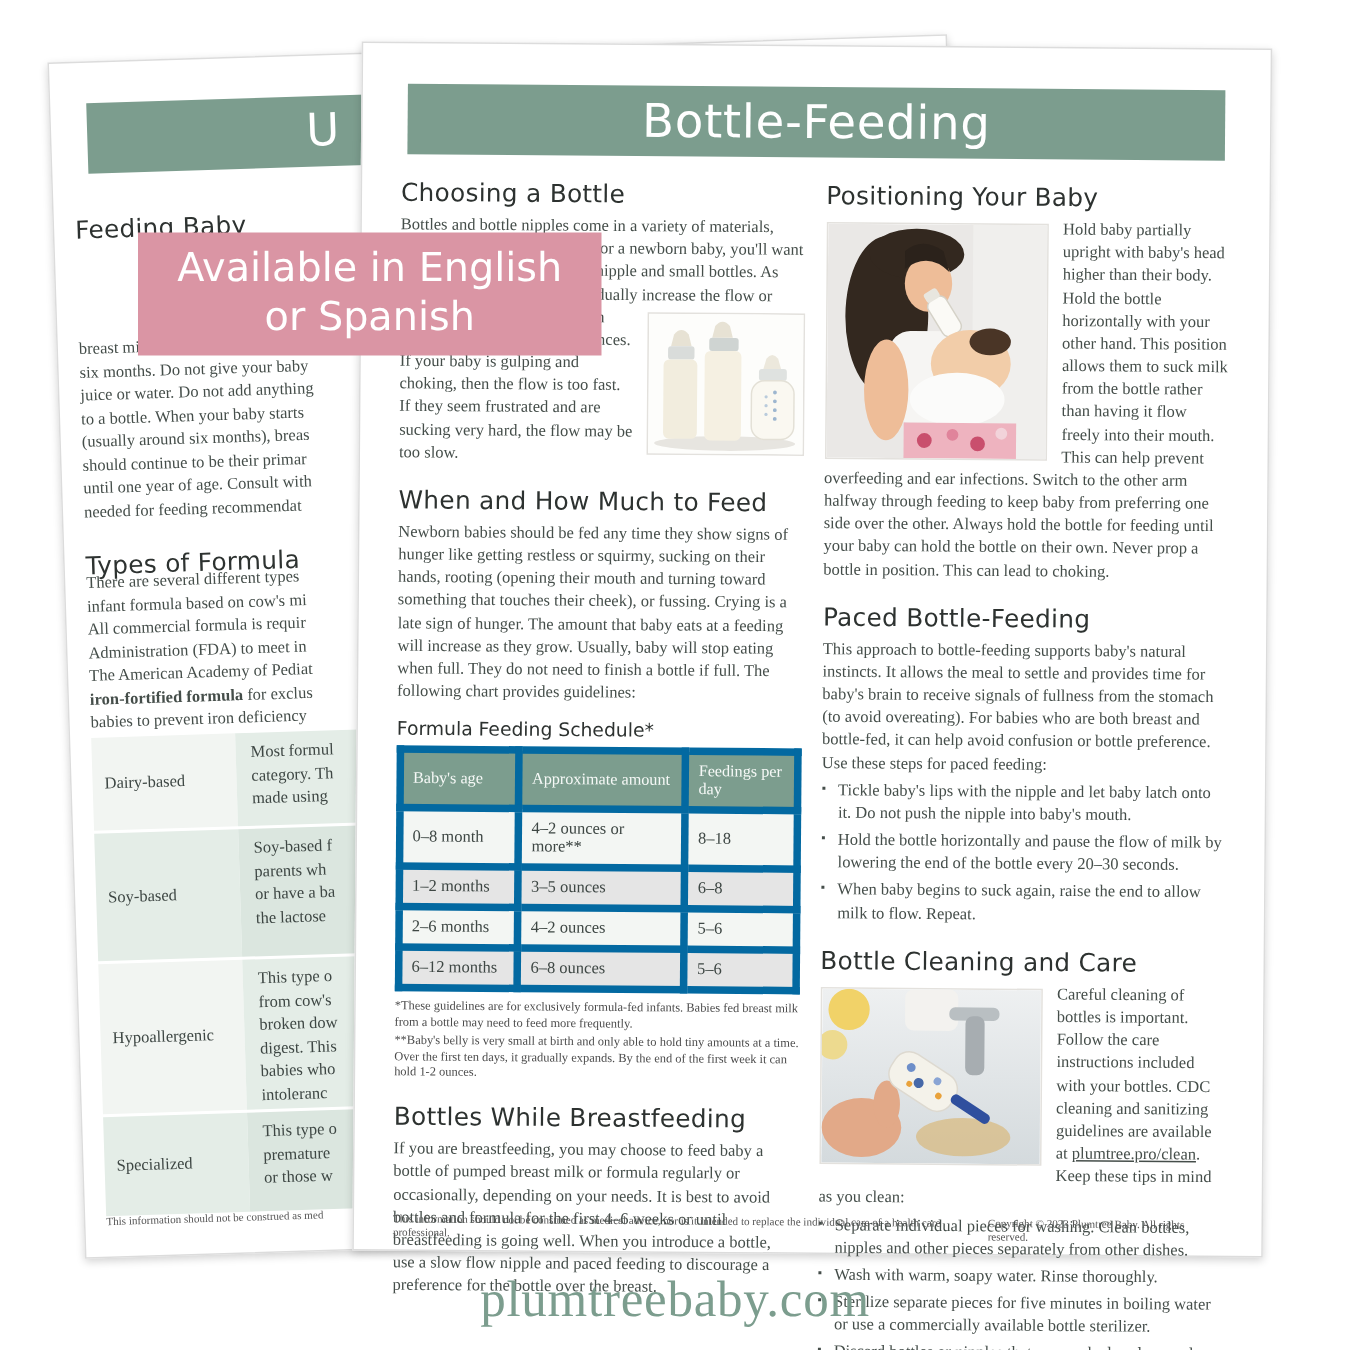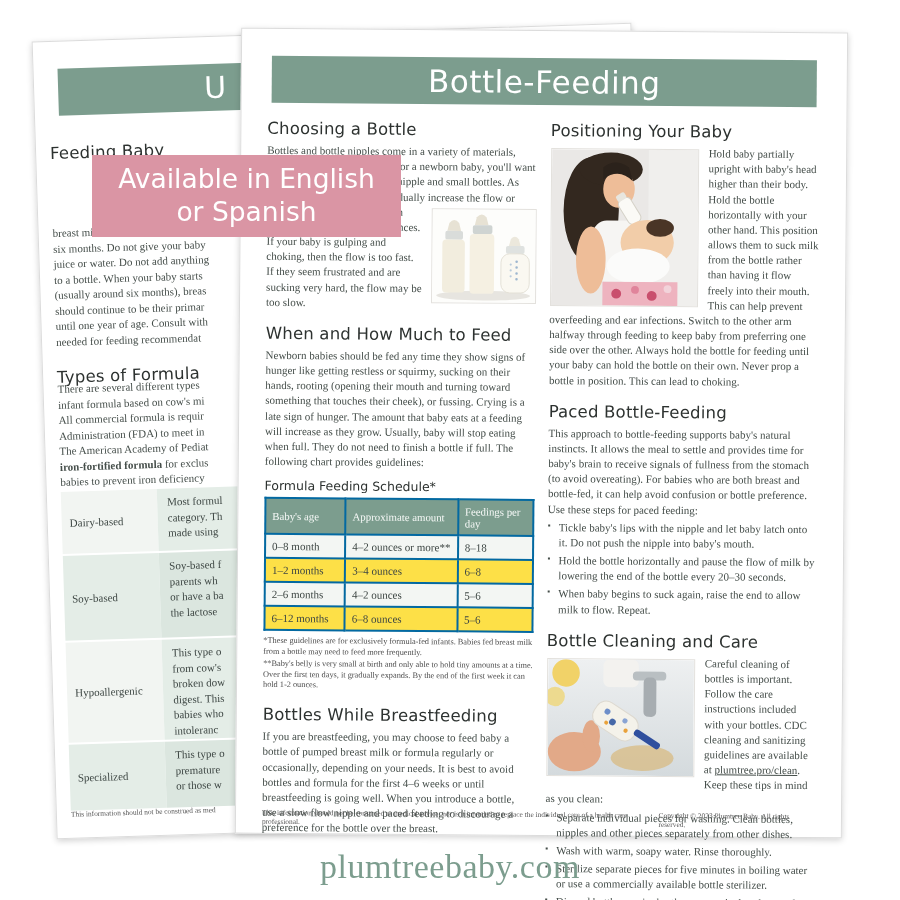--- a/index.html
+++ b/index.html
@@ -51,26 +51,26 @@
   .col h2:first-child { margin-top:16px; }
 
   
   .ph { border:1px solid #e3e1dd; }
   .float-right { float:right; margin:3px 0 4px 8px; }
   .float-left  { float:left;  margin:3px 10px 4px 0; }
   .clearfix::after { content:""; display:block; clear:both; }
 
   
   table.sched { width:100%; border-collapse:collapse; margin-top:2px; }
-  table.sched th, table.sched td { border:2px solid #0369a1; padding:5px 6px; text-align:left; }
+  table.sched th, table.sched td { border:5px solid #0369a1; padding:5px 6px; text-align:left; }
   table.sched th {
     background:#7c9d8e; color:#f6f9f7; font-weight:400; font-size:10.8px;
   }
   table.sched td { font-size:11px; color:#3e4744; }
-  table.sched tr.alt td { background:#fde047; }
+  table.sched tr.alt td { background:#e5e5e5; }
   table.sched tr.norm td { background:#f3f6f3; }
   .fn { font-size:8.3px; line-height:1.3; color:#4c4c4c; margin-top:5px; }
   .fn + .fn { margin-top:1px; }
 
   ul.tips { list-style:none; margin:3px 0 4px 0; }
   ul.tips li { padding-left:11px; position:relative; margin-bottom:3px; }
   ul.tips li::before { content:"▪"; position:absolute; left:0; top:0; font-size:8px; color:#454e4a; }
 
   .doclink { text-decoration:underline; }
 
@@ -228,21 +228,21 @@
             </tr>
           </thead>
           <tbody>
             <tr class="norm">
               <td>0–8 month</td>
               <td>4–2 ounces or more**</td>
               <td>8–18</td>
             </tr>
             <tr class="alt">
               <td>1–2 months</td>
-              <td>3–4 ounces</td>
+              <td>3–5 ounces</td>
               <td>6–8</td>
             </tr>
             <tr class="norm">
               <td>2–6 months</td>
               <td>4–2 ounces</td>
               <td>5–6</td>
             </tr>
             <tr class="alt">
               <td>6–12 months</td>
               <td>6–8 ounces</td>

